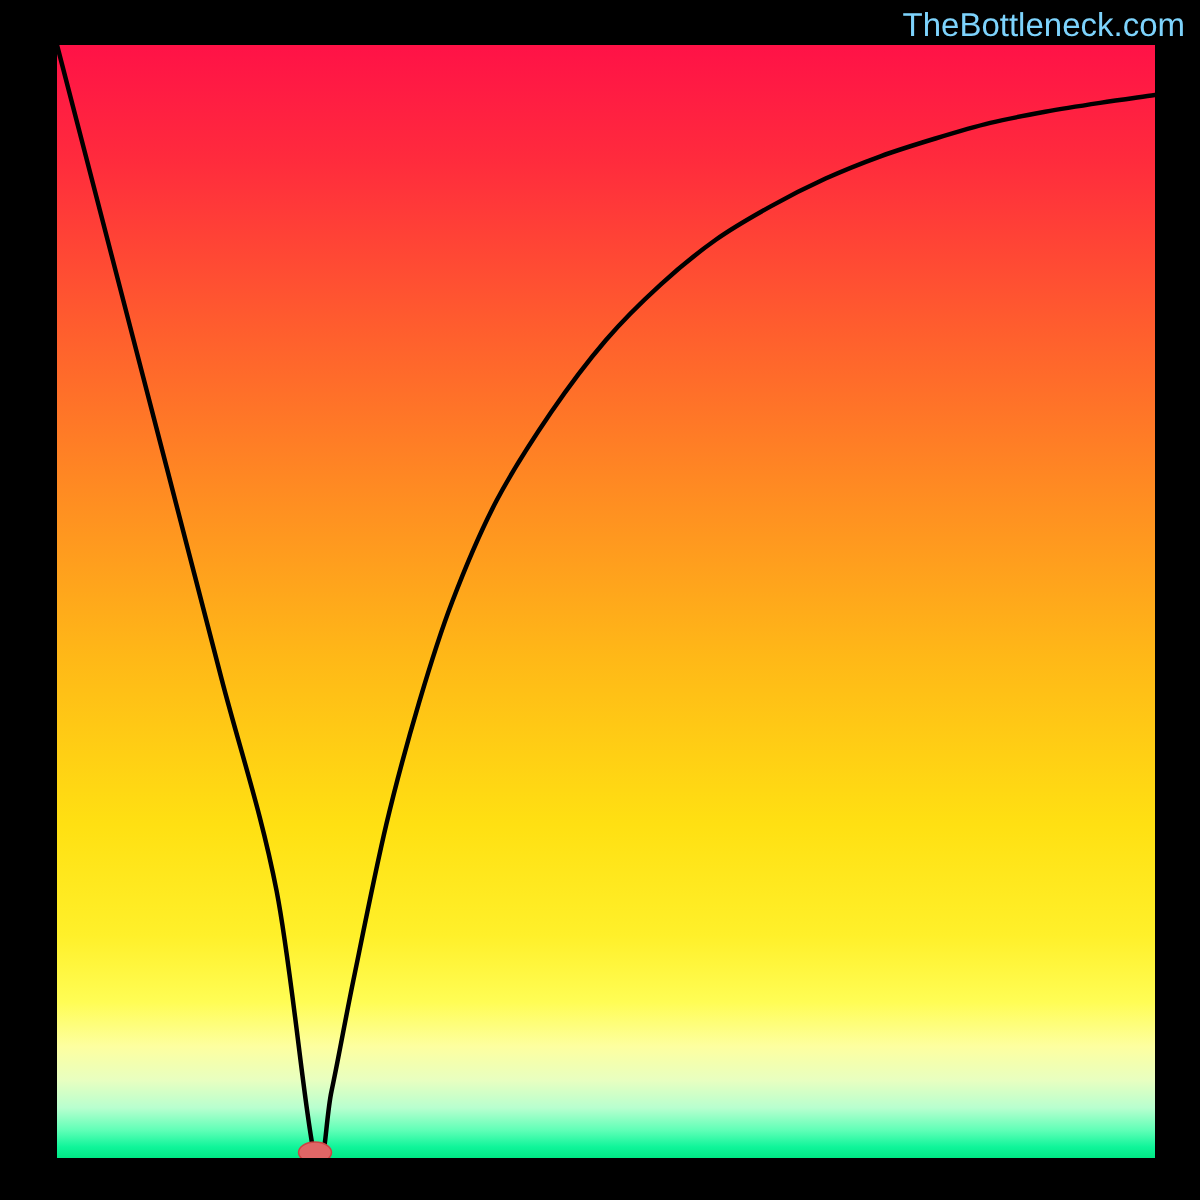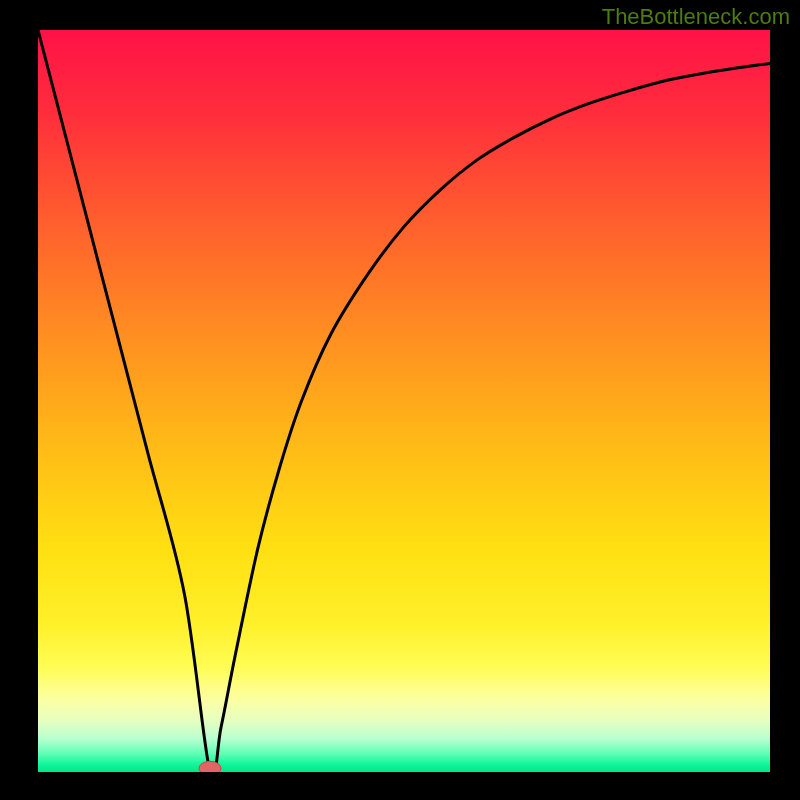--- a/index.html
+++ b/index.html
@@ -14,21 +14,21 @@
   .frame {
     position: relative;
     width: 800px;
     height: 800px;
     background: #000;
   }
   .attribution {
     position: absolute;
     top: 4px;
     right: 10px;
-    color: #4d7c0f;
+    color: #7dd3fc;
     font-size: 22px;
     font-weight: 400;
     letter-spacing: 0;
     z-index: 5;
   }
   .plot-area {
     position: absolute;
     left: 38px;
     top: 30px;
     width: 732px;

